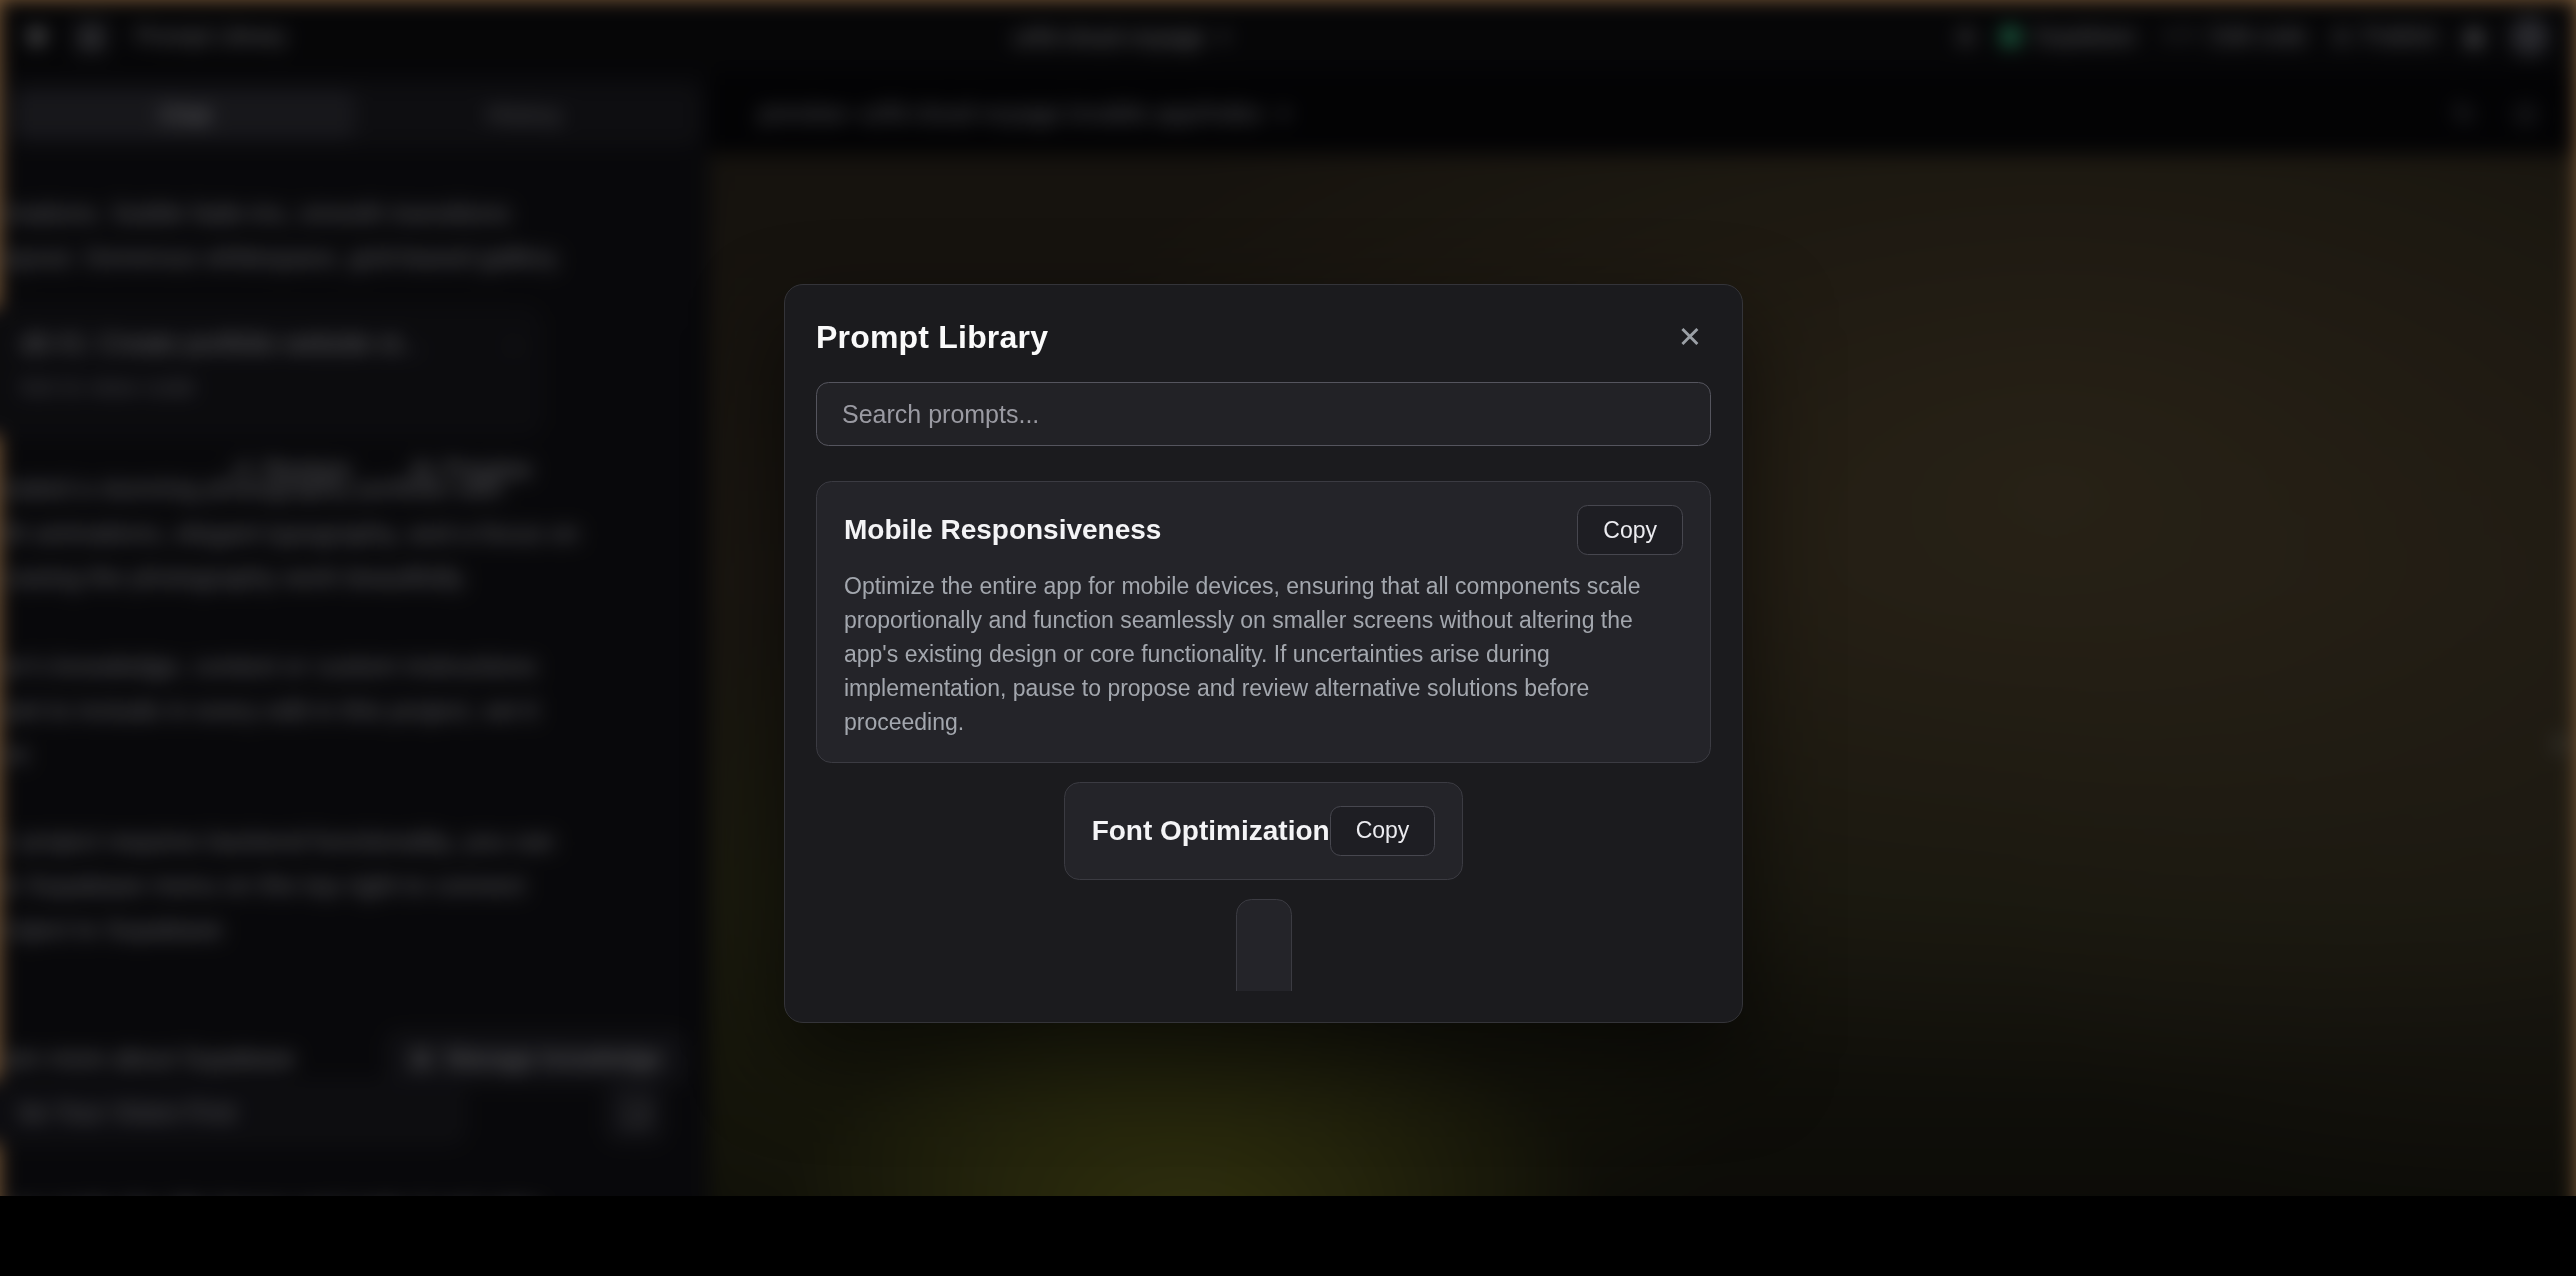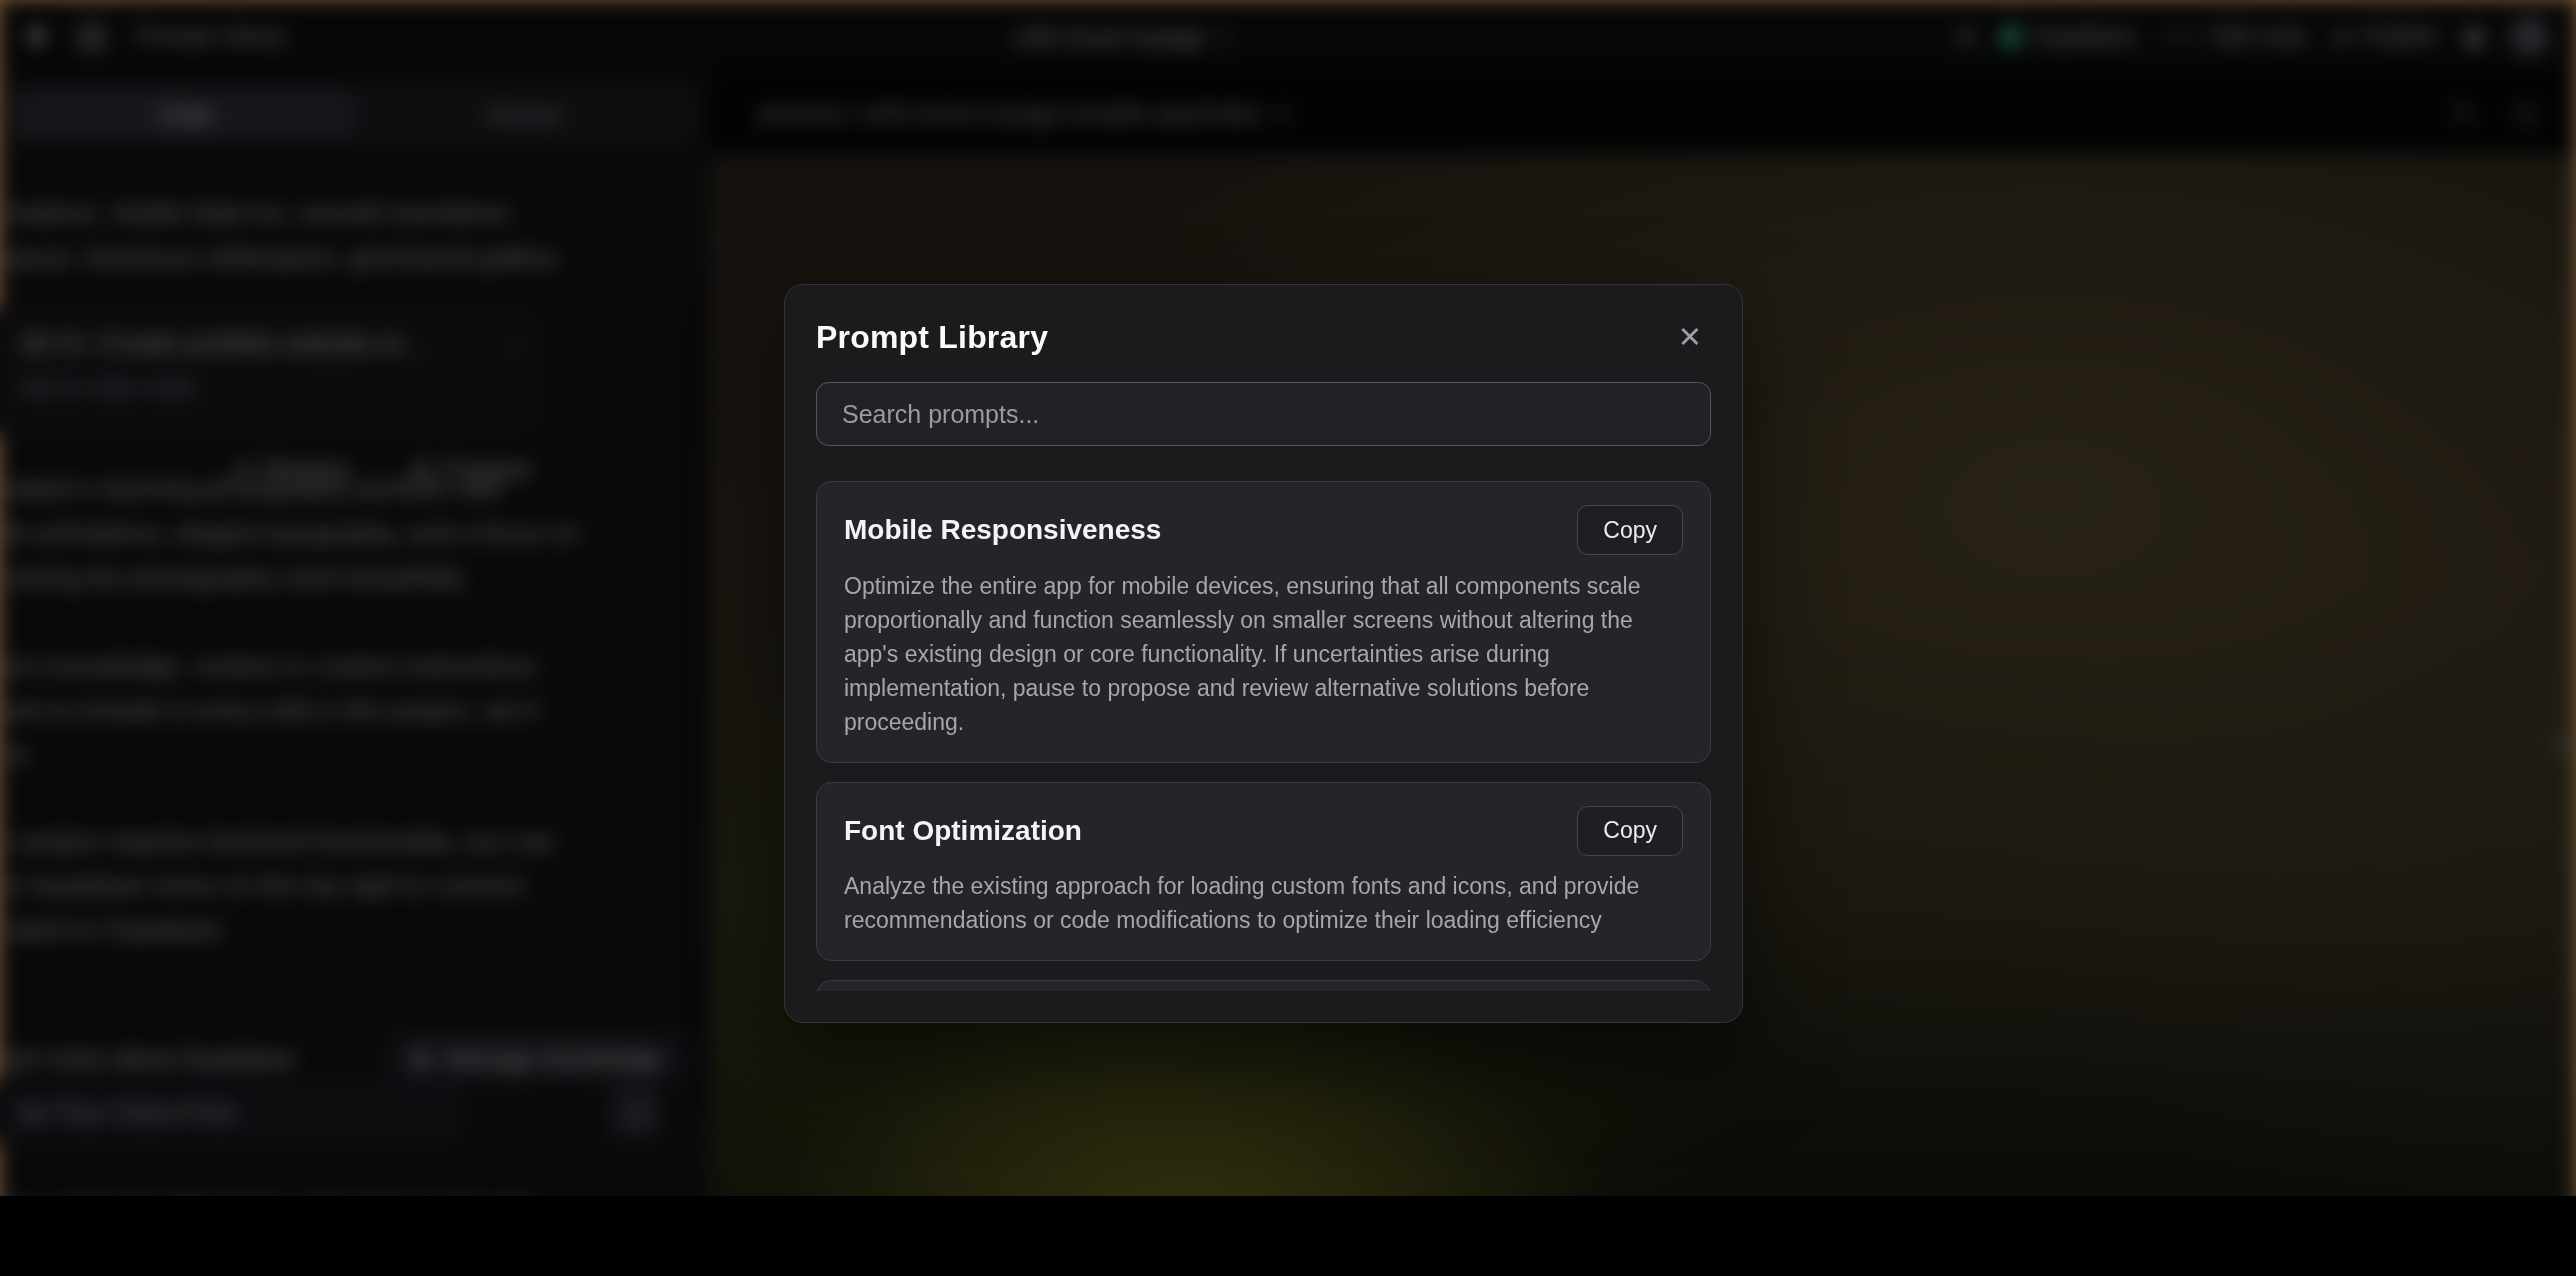--- a/index.html
+++ b/index.html
@@ -76,21 +76,21 @@
          border:1.9px solid #343439;border-radius:19px;padding:31px;display:flex;
          flex-direction:column;box-shadow:0 39px 87px rgba(0,0,0,.55);}
   .m-head{display:flex;align-items:center;justify-content:space-between;}
   .m-title{color:#fafafa;font-size:32px;font-weight:700;letter-spacing:0.2px;}
   .m-close{width:42px;height:42px;display:flex;align-items:center;justify-content:center;
            color:#9ba0a6;font-size:29px;border-radius:7.7px;}
   .m-search{margin-top:24px;height:64px;width:100%;background:#222226;border:1.9px solid #55555e;
             border-radius:12.5px;padding:0 25px;color:#e6e6ea;font-size:25px;outline:none;
             font-family:"Liberation Sans","DejaVu Sans",sans-serif;}
   .m-search::placeholder{color:#9a9aa2;}
-  .m-list{margin-top:35px;flex:1;display:flex;flex-direction:column;gap:19px;overflow:hidden;}
+  .m-list{margin-top:35px;flex:1;display:flex;flex-direction:column;gap:19px;overflow:hidden;align-items:center;}
   .p-card{background:#242429;border:1.9px solid #3b3b42;border-radius:15.4px;padding:23px 27px;flex:none;}
   .p-row{display:flex;align-items:center;justify-content:space-between;}
   .p-title{color:#f4f4f6;font-size:28px;font-weight:700;}
   .copy-btn{height:50px;padding:0 25px;background:#1e1e23;border:1.9px solid #47474f;
             border-radius:10.6px;color:#ececf0;font-size:23px;display:flex;align-items:center;}
   .p-desc{margin-top:13.5px;color:#a3a7ae;font-size:23px;line-height:34px;}
 </style>
 </head>
 <body>
 
@@ -235,21 +235,20 @@
           <span class="copy-btn">Copy</span>
         </div>
         <div class="p-desc">Optimize the entire app for mobile devices, ensuring that all components scale proportionally and function seamlessly on smaller screens without altering the app's existing design or core functionality. If uncertainties arise during implementation, pause to propose and review alternative solutions before proceeding.</div>
       </div>
 
       <div class="p-card">
         <div class="p-row">
           <span class="p-title">Font Optimization</span>
           <span class="copy-btn">Copy</span>
         </div>
-        <div class="p-desc">Analyze the existing approach for loading custom fonts and icons, and provide recommendations or code modifications to optimize their loading efficiency</div>
       </div>
 
       <div class="p-card" style="height:116px"></div>
     </div>
   </div>
 
 </div>
 
 
 </body></html>

